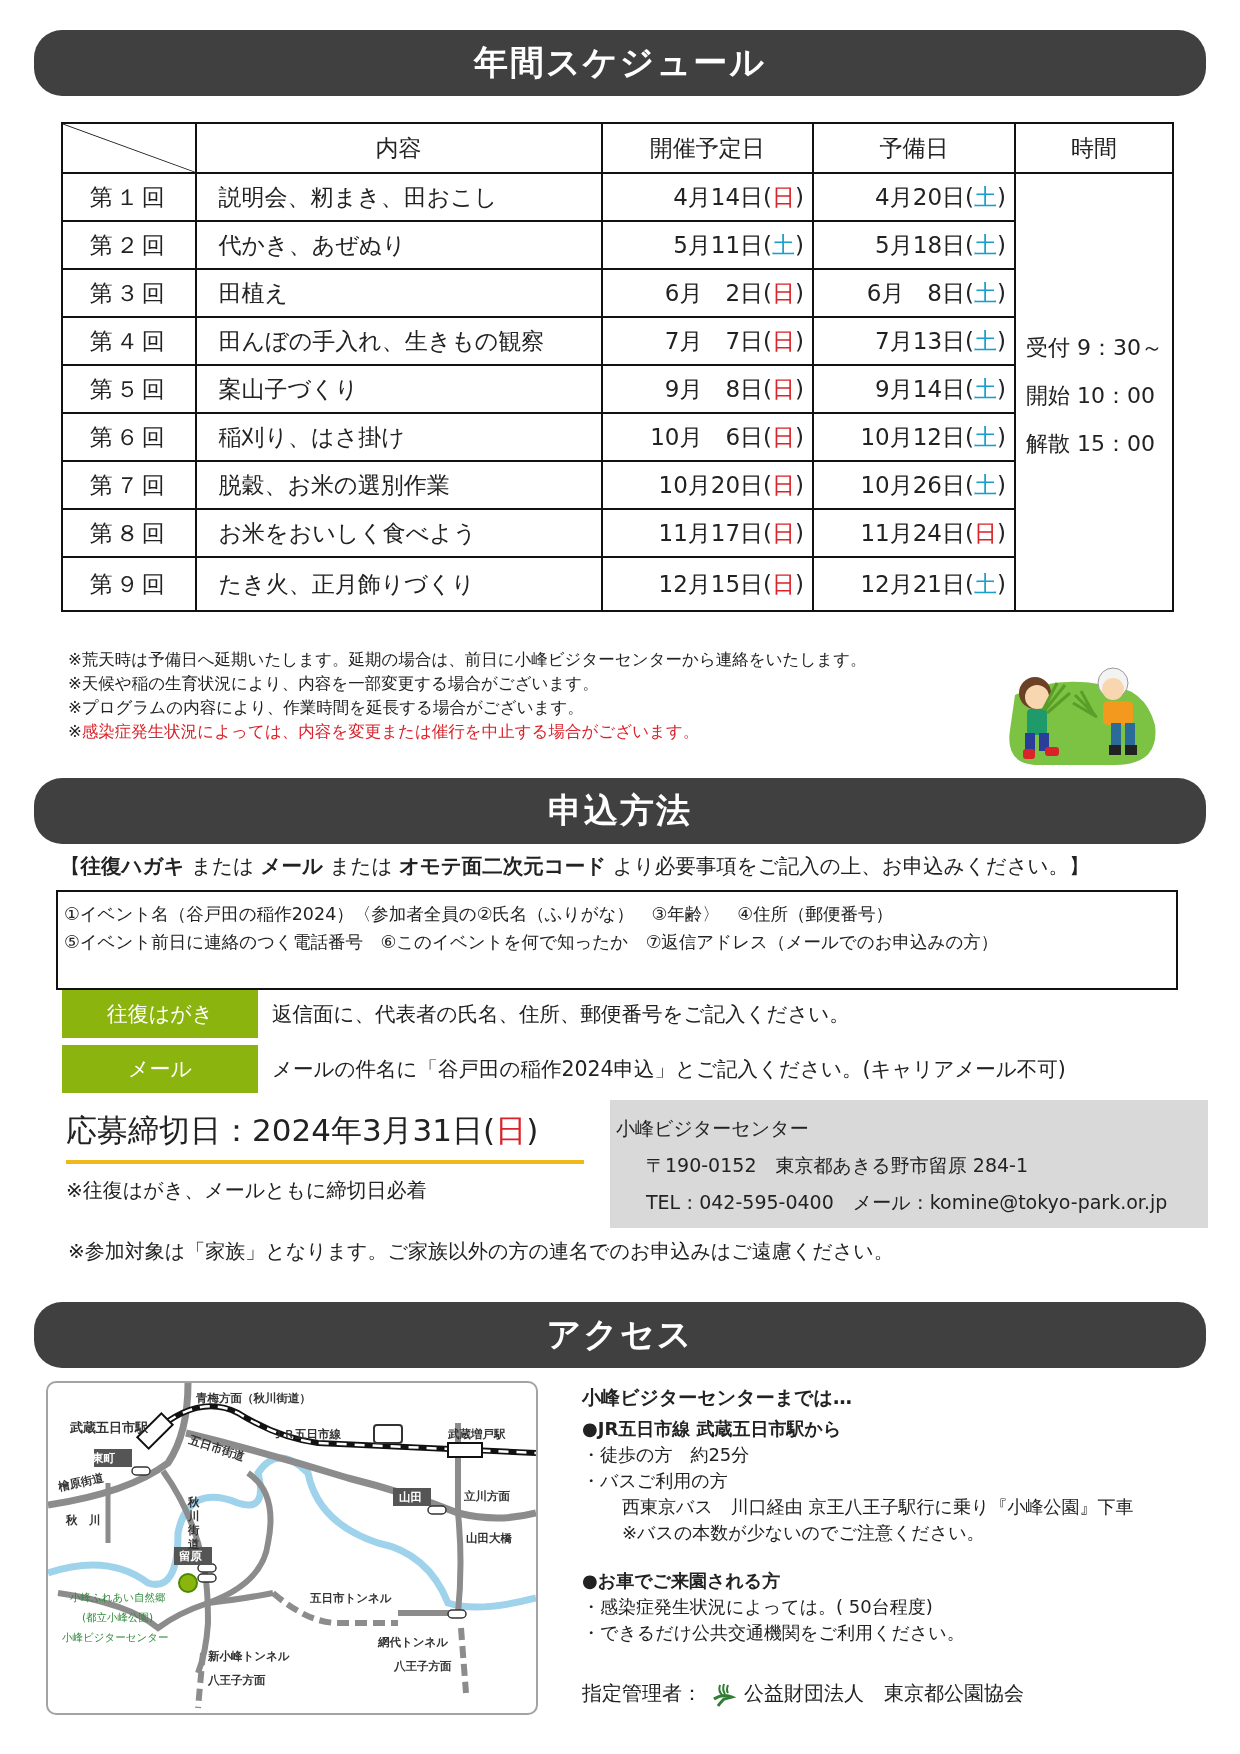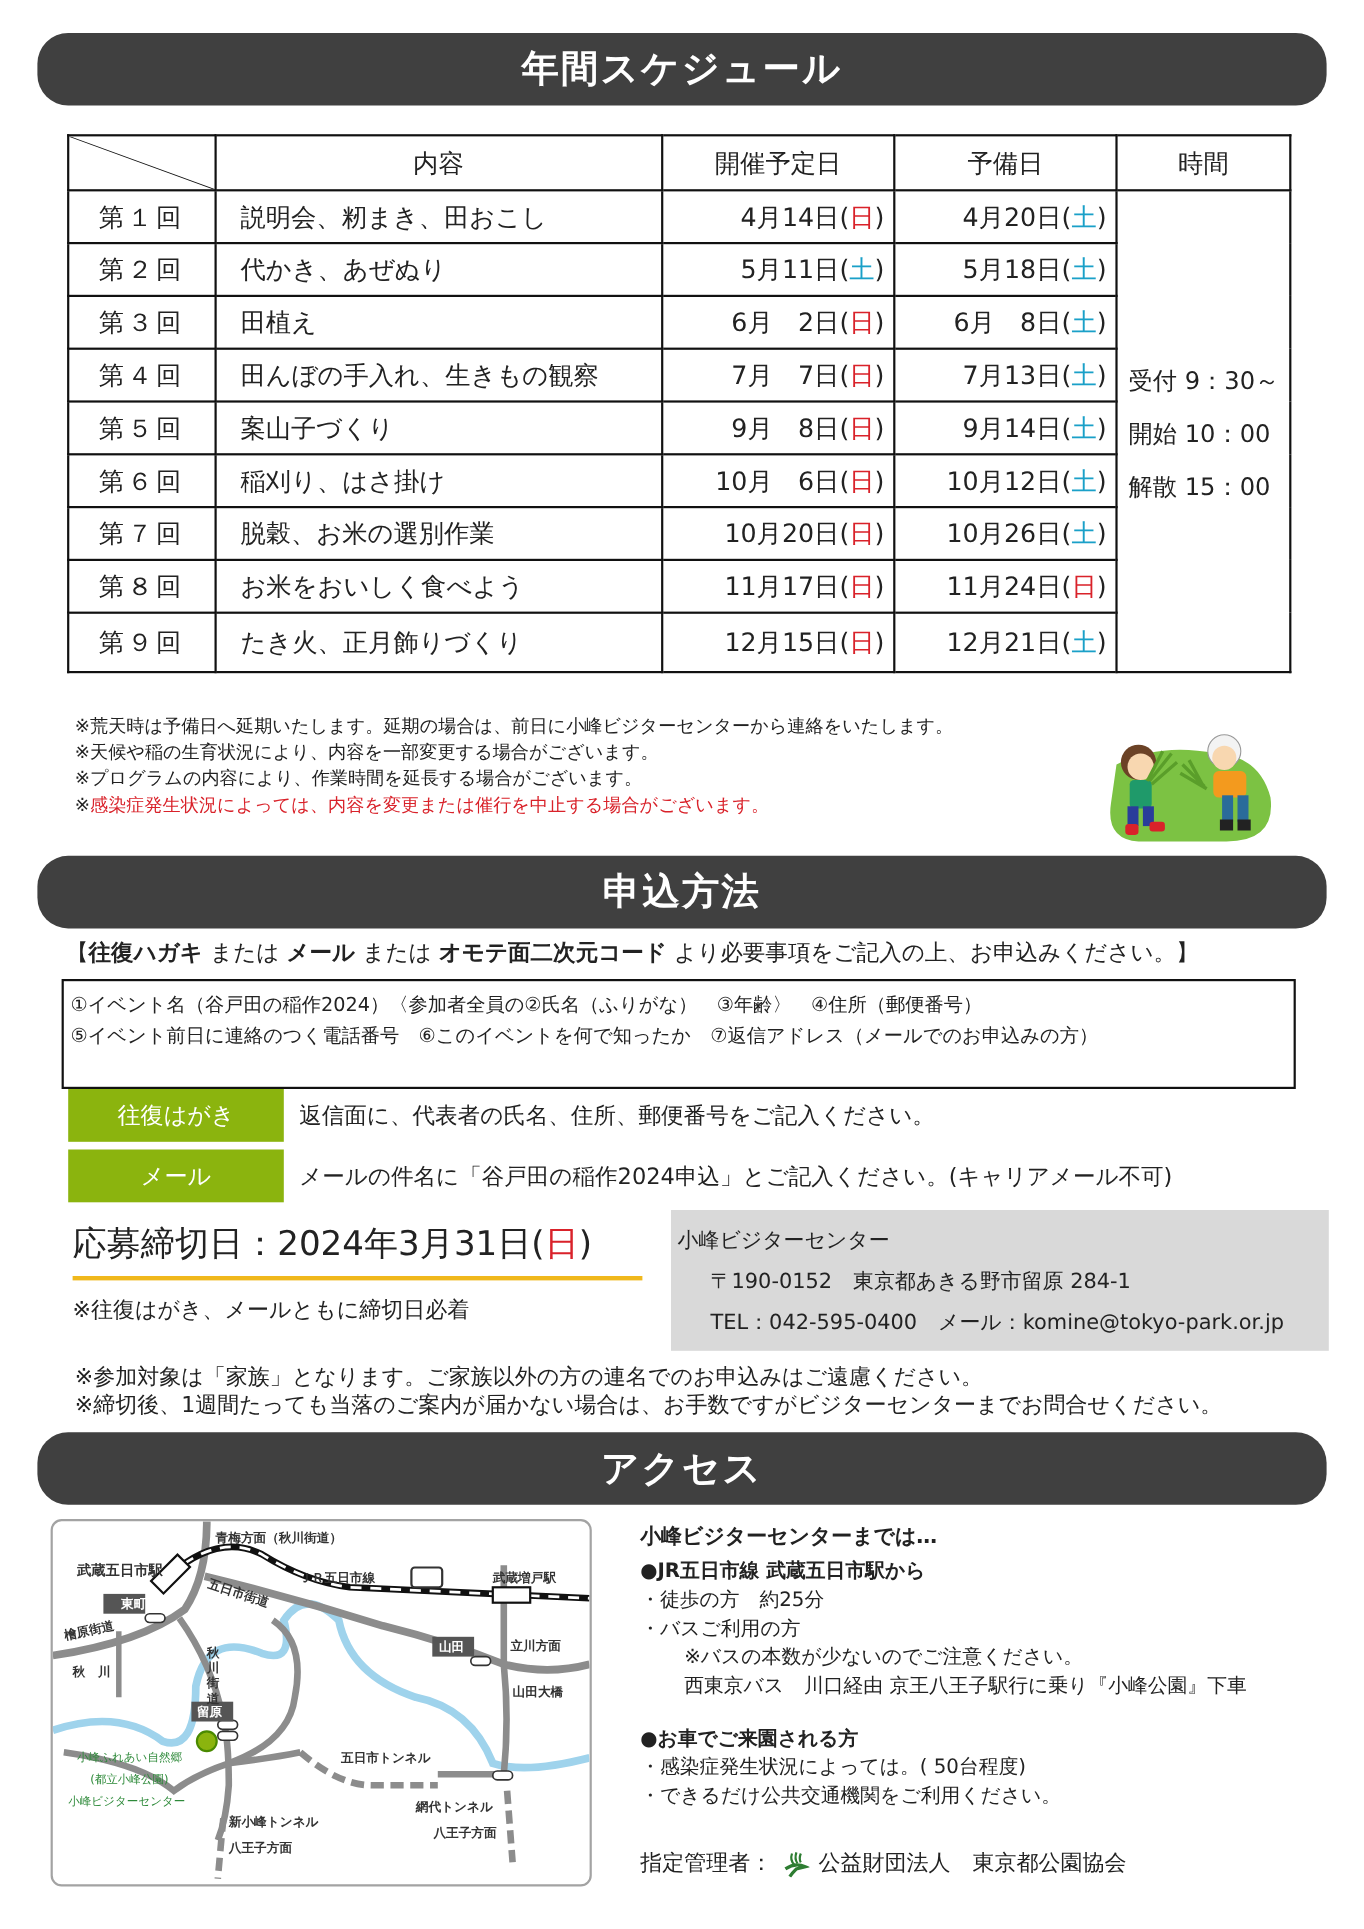--- a/index.html
+++ b/index.html
@@ -190,21 +190,20 @@
 <div class="deadline-note">※往復はがき、メールともに締切日必着</div>
 
 <div class="contact">
   <div>小峰ビジターセンター</div>
   <div class="ind">〒190-0152　東京都あきる野市留原 284-1</div>
   <div class="ind">TEL：042-595-0400　メール：komine@tokyo-park.or.jp</div>
 </div>
 
 <div class="after-notes">
   <div>※参加対象は「家族」となります。ご家族以外の方の連名でのお申込みはご遠慮ください。</div>
-  <div>※締切後、1週間たっても当落のご案内が届かない場合は、お手数ですがビジターセンターまでお問合せください。</div>
 </div>
 
 <div class="banner" style="top:1302px;">
   <span>アクセス</span>
 </div>
 
 <div class="map">
   <svg width="488" height="330" viewBox="0 0 488 330" style="position:absolute;left:0;top:0;">
 
     <path d="M0 190 Q60 170 100 200 Q130 210 130 150 Q140 100 190 120 Q220 130 210 90 Q230 60 260 90 Q270 140 330 160 Q380 170 400 220 Q430 230 488 215" fill="none" stroke="#9fd3ec" stroke-width="7"></path>
@@ -241,21 +240,21 @@
     <rect x="345" y="105" width="38" height="18" fill="#555"></rect>
     <rect x="126" y="164" width="38" height="18" fill="#555"></rect>
 
     <rect x="326" y="42" width="28" height="18" rx="3" fill="#fff" stroke="#333" stroke-width="2"></rect>
   </svg>
   <div style="position:absolute;left:0;top:0;width:488px;height:330px;font-size:11.5px;font-weight:bold;color:#333;">
     <span style="position:absolute;left:148px;top:8px;">青梅方面（秋川街道）</span>
     <span style="position:absolute;left:22px;top:36px;font-size:13px;">武蔵五日市駅</span>
     <span style="position:absolute;left:224px;top:44px;">ＪＲ五日市線</span>
     <span style="position:absolute;left:400px;top:44px;">武蔵増戸駅</span>
-    <span style="position:absolute;left:62px;top:68px;color:#fff;">東町</span>
+    <span style="position:absolute;left:44px;top:68px;color:#fff;">東町</span>
     <span style="position:absolute;left:140px;top:58px;transform:rotate(18deg);">五日市街道</span>
     <span style="position:absolute;left:10px;top:92px;transform:rotate(-12deg);">檜原街道</span>
     <span style="position:absolute;left:18px;top:130px;">秋　川</span>
     <span style="position:absolute;left:140px;top:112px;width:14px;line-height:14px;">秋川街道</span>
     <span style="position:absolute;left:351px;top:107px;color:#fff;">山田</span>
     <span style="position:absolute;left:416px;top:106px;">立川方面</span>
     <span style="position:absolute;left:418px;top:148px;">山田大橋</span>
     <span style="position:absolute;left:131px;top:166px;color:#fff;">留原</span>
     <span style="position:absolute;left:262px;top:208px;">五日市トンネル</span>
     <span style="position:absolute;left:22px;top:208px;color:#2e8a3a;font-weight:normal;font-size:10.5px;">小峰ふれあい自然郷</span>
@@ -266,22 +265,22 @@
     <span style="position:absolute;left:330px;top:252px;">網代トンネル</span>
     <span style="position:absolute;left:346px;top:276px;">八王子方面</span>
   </div>
 </div>
 
 <div class="access">
   <div class="title">小峰ビジターセンターまでは…</div>
   <div class="sub">●JR五日市線 武蔵五日市駅から</div>
   <div>・徒歩の方　約25分</div>
   <div>・バスご利用の方</div>
+  <div class="ind2">西東京バス　川口経由 京王八王子駅行に乗り『小峰公園』下車</div>
   <div class="ind2">※バスの本数が少ないのでご注意ください。</div>
-  <div class="ind2">西東京バス　川口経由 京王八王子駅行に乗り『小峰公園』下車</div>
   <div class="gap"></div>
   <div class="sub">●お車でご来園される方</div>
   <div>・感染症発生状況によっては。( 50台程度)</div>
   <div>・できるだけ公共交通機関をご利用ください。</div>
 </div>
 
 <div class="manager">
   <span>指定管理者：</span>
   <svg width="26" height="26" viewBox="0 0 26 26" style="margin:0 8px;">
     <path d="M4 18 Q13 12 22 16 L14 18 Q10 22 8 25" fill="none" stroke="#2e7d32" stroke-width="3"></path>

